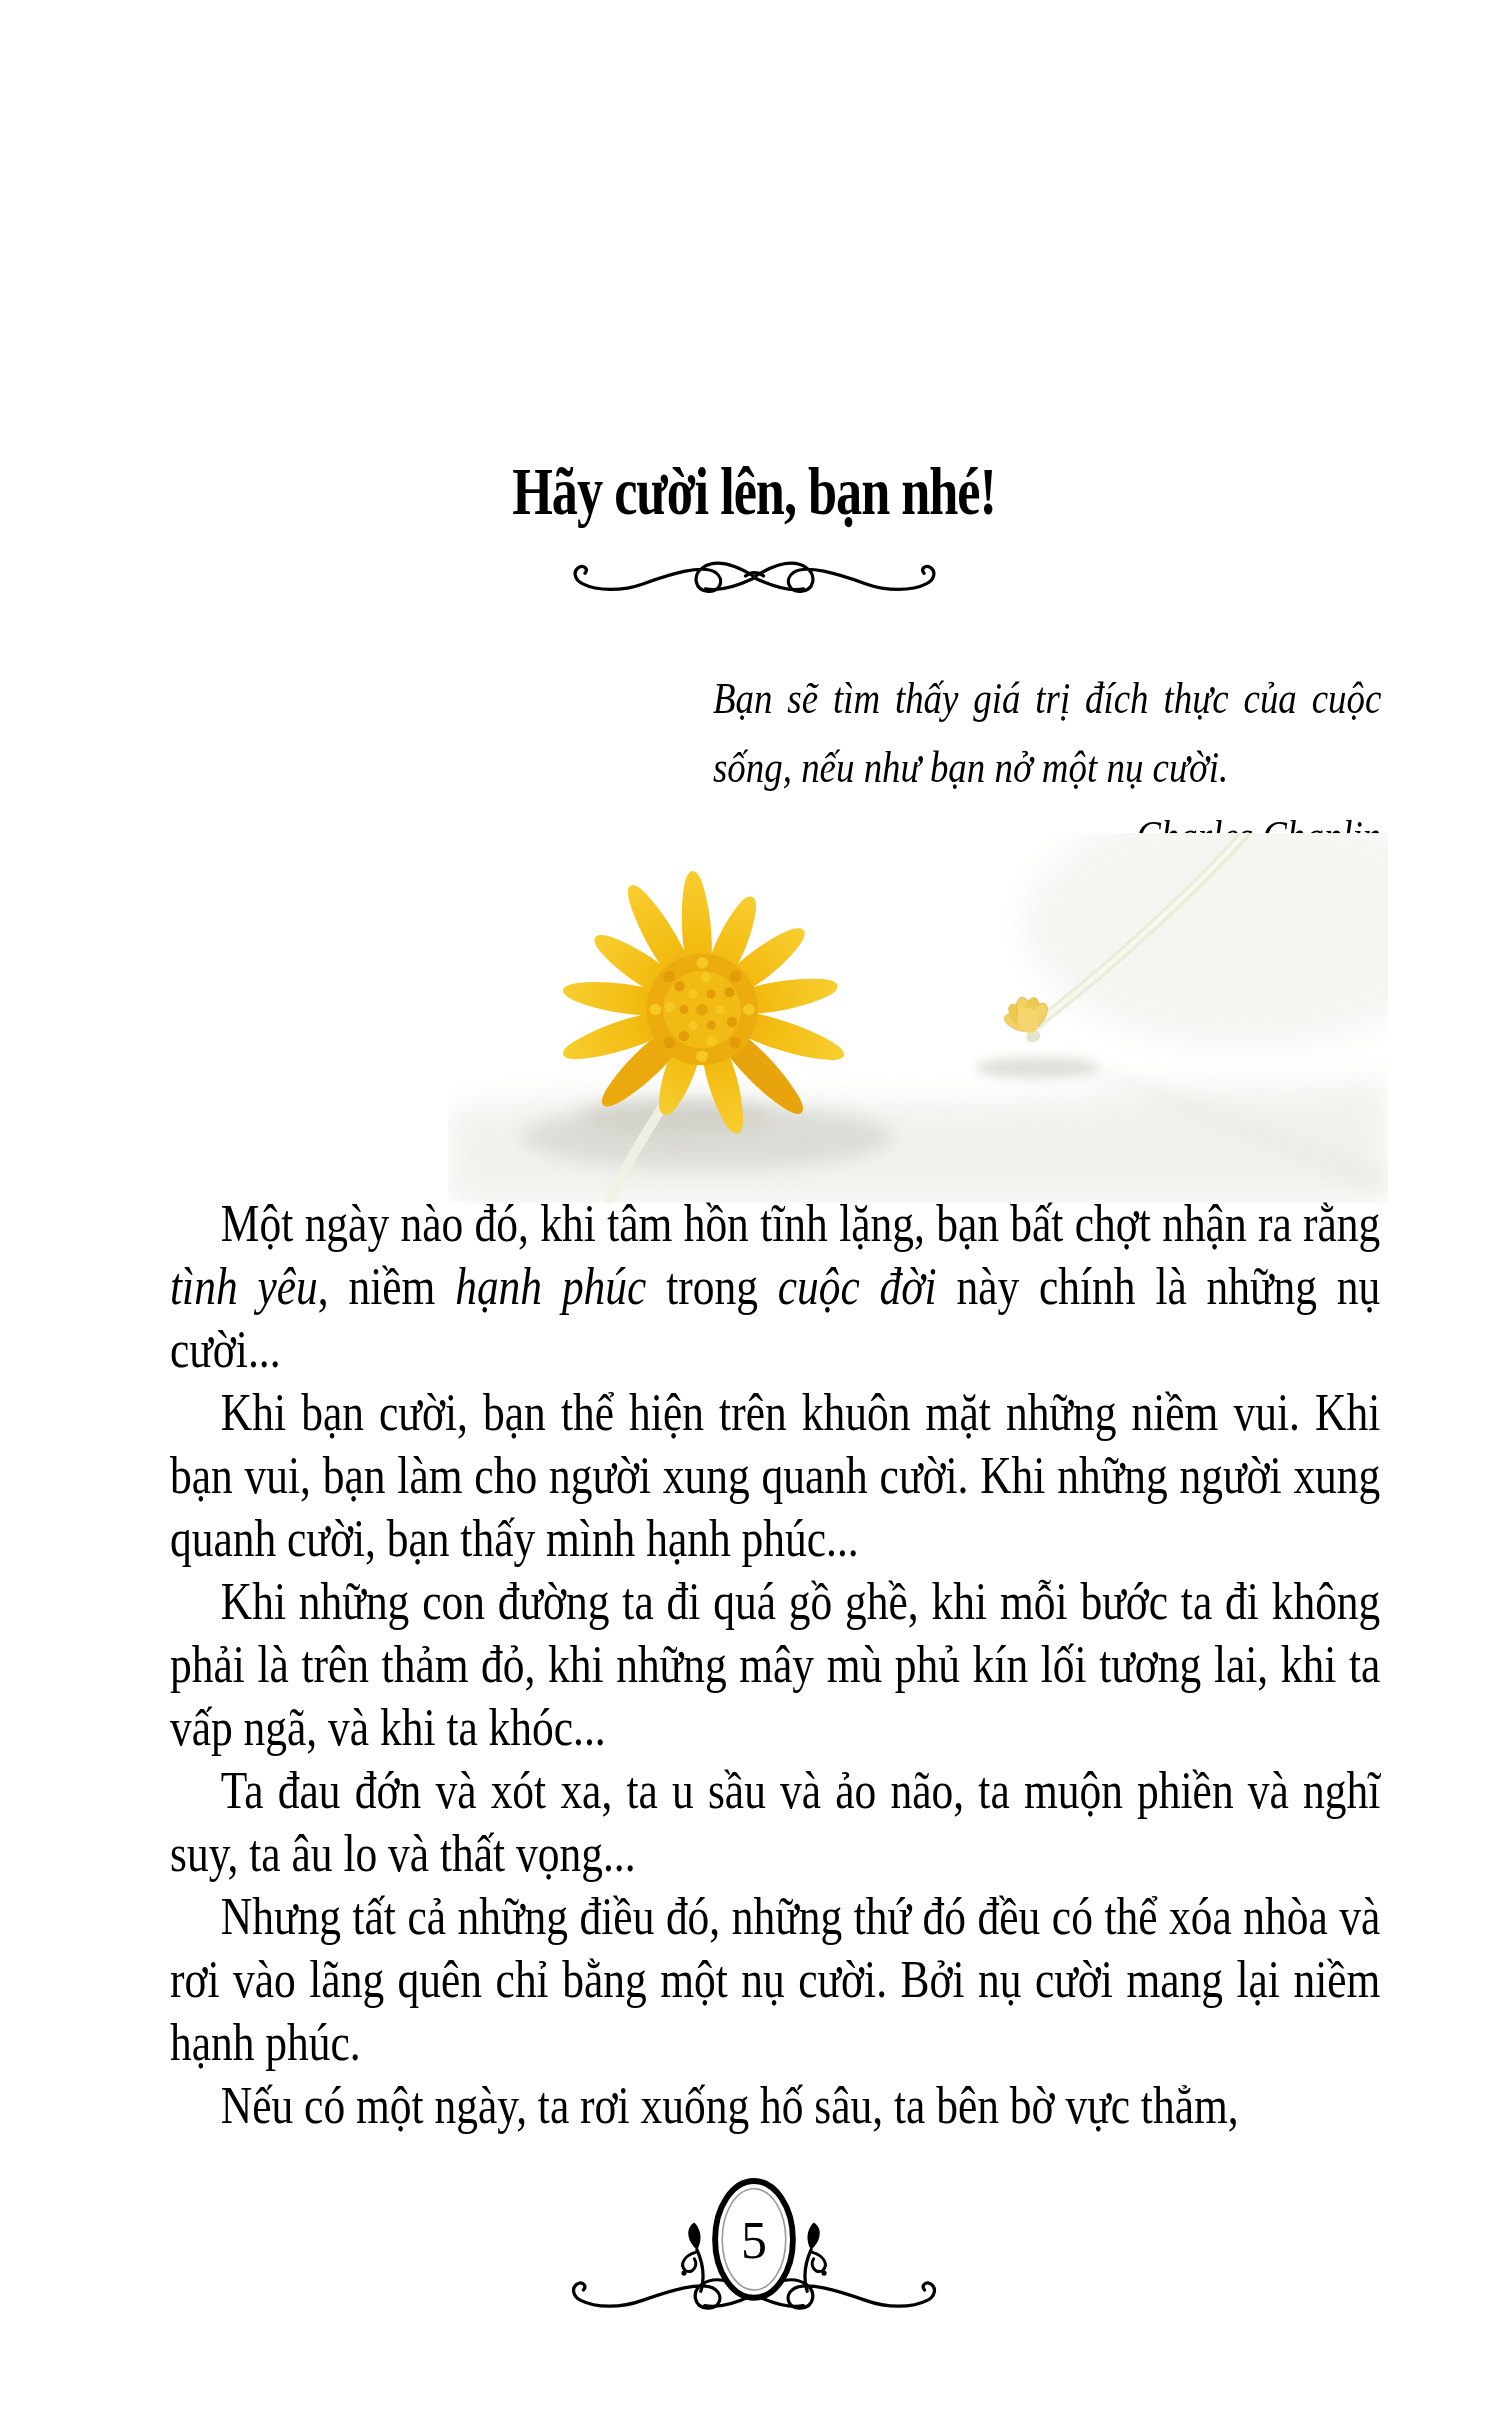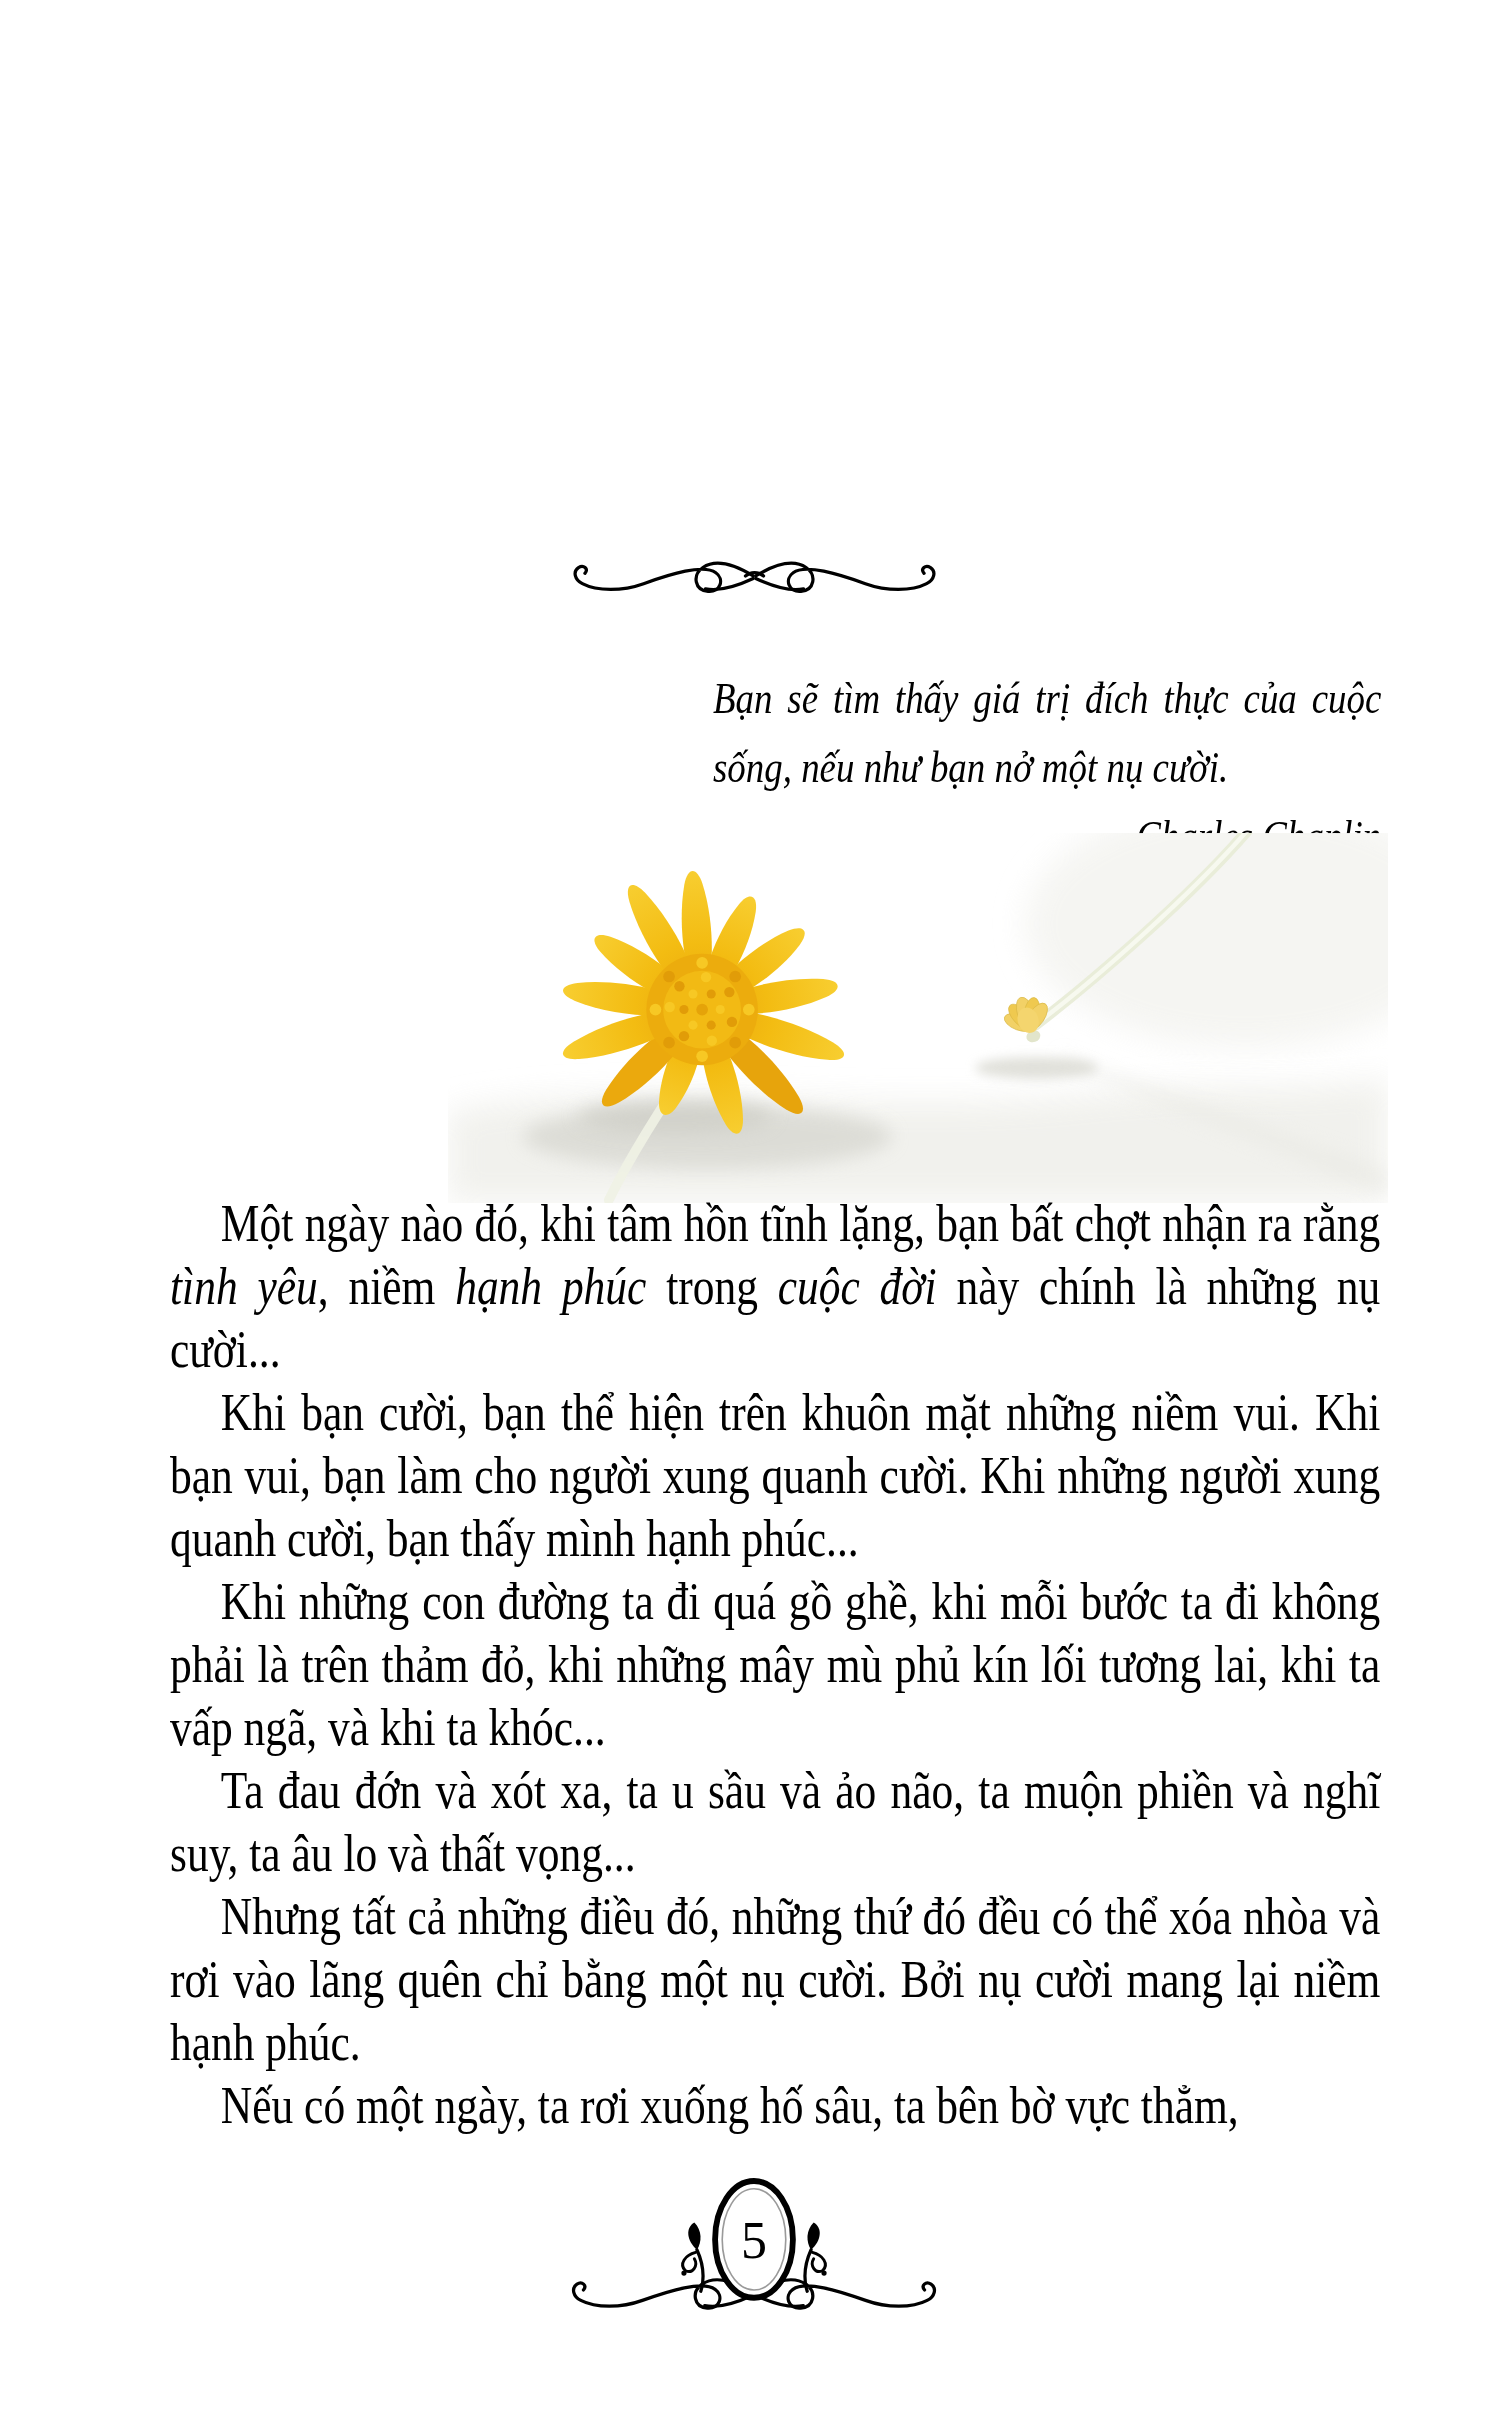--- a/index.html
+++ b/index.html
@@ -49,20 +49,23 @@
   .pagenum {
     position:absolute; top:2208px; left:689px; width:130px;
     text-align:center; font-size:52px; line-height:65px;
   }
 </style>
 </head>
 <body>
 
 <div class="page">
 
+  <div class="title-wrap">
+    <span class="title">Hãy cười lên, bạn nhé!</span>
+  </div>
 
   <svg class="divider1" viewBox="0 0 600 76" aria-hidden="true">
     <g fill="none" stroke="#000" stroke-width="5" stroke-linecap="round">
       <path d="M298,34 C262,12 236,10 220,21 C203,33 207,56 228,58 C247,60 254,39 240,29 C221,15 170,31 128,46 C95,58 56,58 33,46 C21,40 18,27 27,21 C35,16 43,23 37,30"></path>
       <path d="M302,34 C338,12 364,10 380,21 C397,33 393,56 372,58 C353,60 346,39 360,29 C379,15 430,31 472,46 C505,58 544,58 567,46 C579,40 582,27 573,21 C565,16 557,23 563,30"></path>
       <path d="M286,34 C294,27 306,27 314,34"></path>
       <path d="M298,38 C268,52 244,58 224,54"></path>
       <path d="M302,38 C332,52 356,58 376,54"></path>
     </g>
   </svg>

